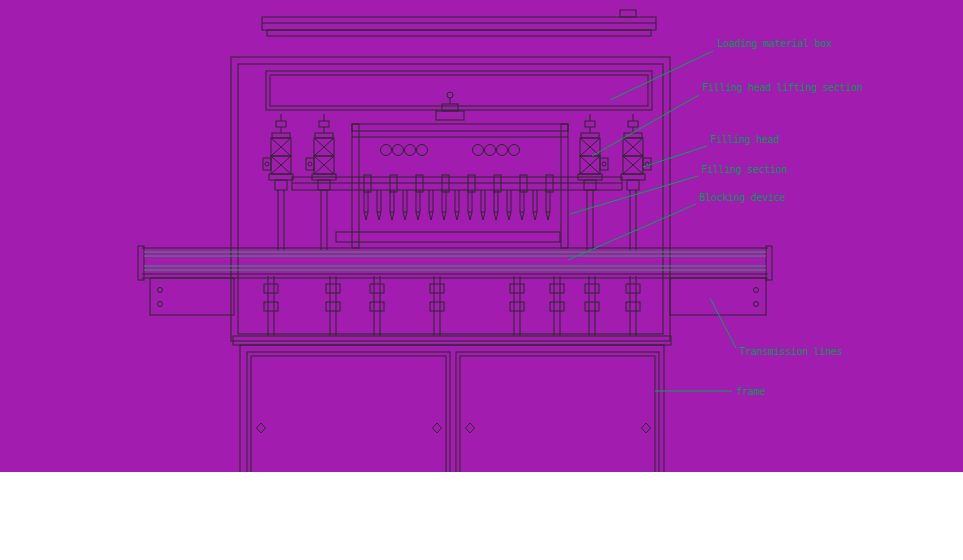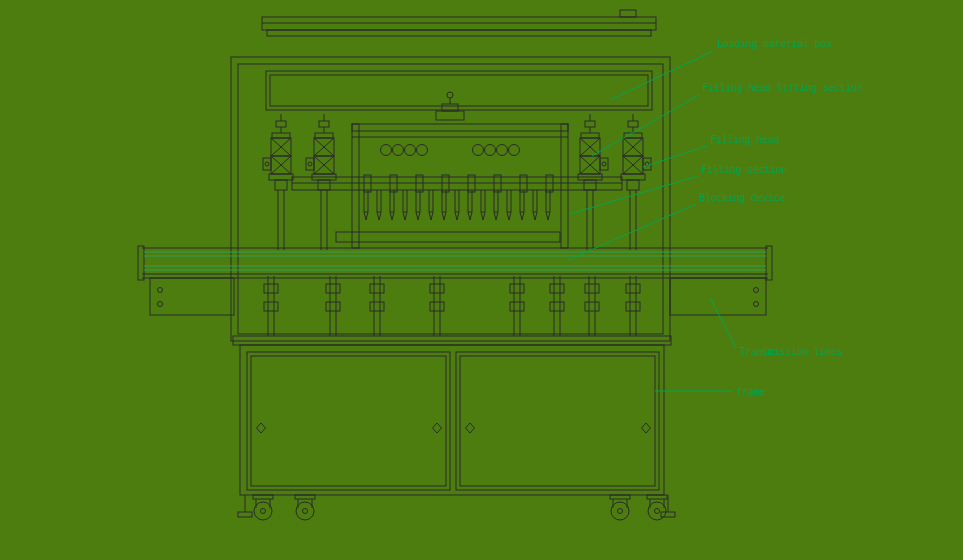--- a/index.html
+++ b/index.html
@@ -1,16 +1,16 @@
 <!DOCTYPE html>
 <html><head>
 <meta charset="utf-8">
 <style>
   html,body{margin:0;padding:0;background:#ffffff;}
-  .stage{position:relative;width:963px;height:560px;background:#4d7c0f;overflow:hidden;
+  .stage{position:relative;width:963px;height:472px;background:#a21caf;overflow:hidden;
          font-family:"DejaVu Sans","Liberation Sans",sans-serif;text-align:right;}
   svg{position:absolute;left:0;top:0;}
   .k{stroke:#2a2a2a;stroke-width:1;fill:none;}
   .gl{fill:none;stroke-width:1;}
   text.lbl{font-family:"DejaVu Sans Mono","Liberation Mono",monospace;font-size:10px;letter-spacing:-0.3px;}
 </style>
 </head>
 <body>
 
 <div class="stage">

